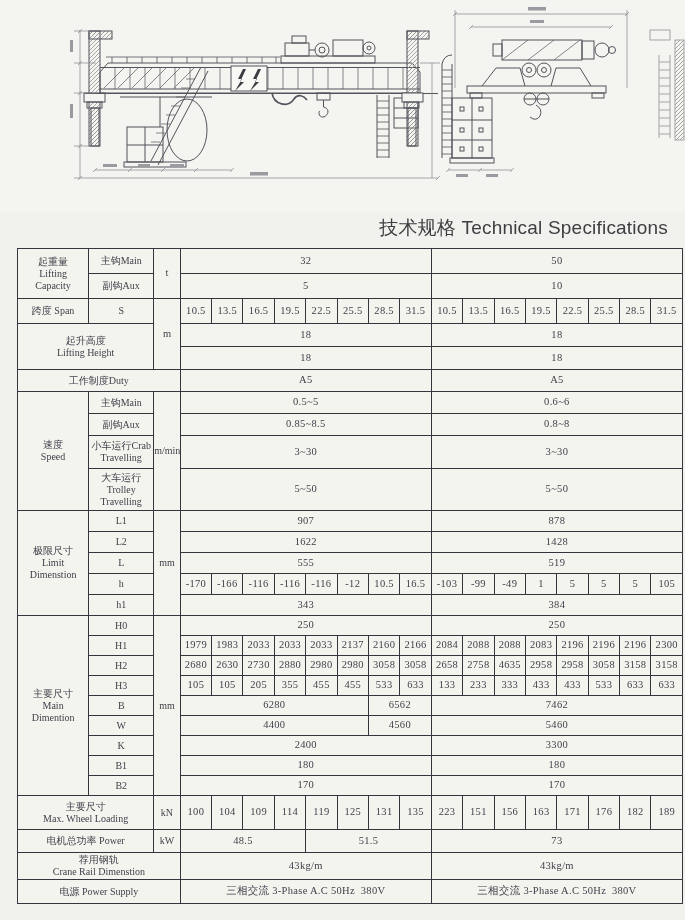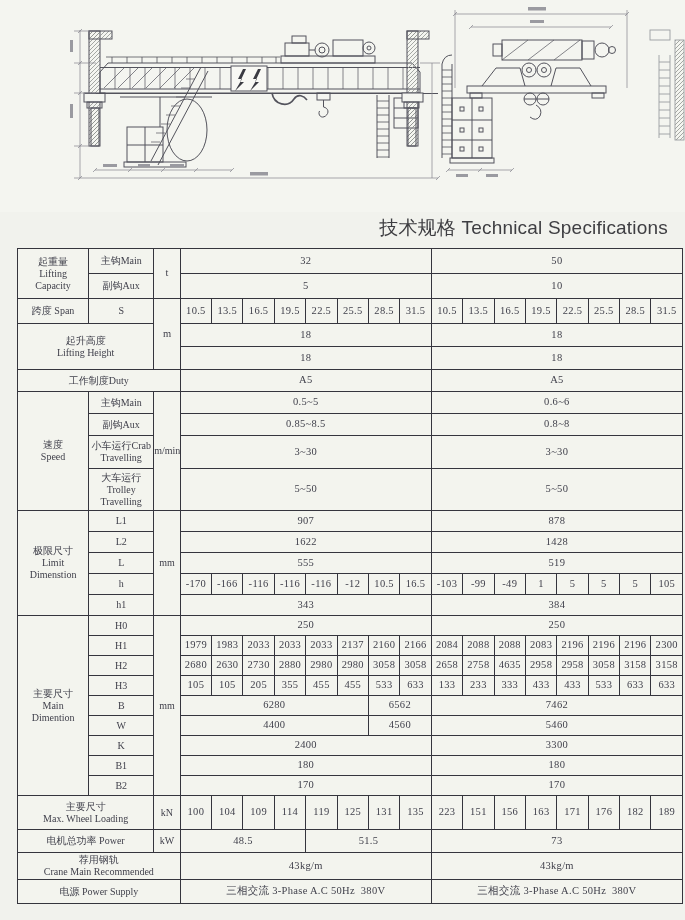--- a/index.html
+++ b/index.html
@@ -486,21 +486,21 @@
   <tr class="hI">
     <td colspan="2" class="lbl">电机总功率 Power</td>
     <td class="lbl">kW</td>
     <td colspan="4" class="val">48.5</td>
     <td colspan="4" class="val">51.5</td>
     <td colspan="8" class="val">73</td>
   </tr>
 
   <tr class="hJ">
     <td colspan="3" class="lbl">荐用钢轨
-Crane Main Recommended</td>
+Crane Rail Dimenstion</td>
     <td colspan="8" class="val">43kg/m</td>
     <td colspan="8" class="val">43kg/m</td>
   </tr>
 
   <tr class="hK">
     <td colspan="3" class="lbl">电源 Power Supply</td>
     <td colspan="8" class="val pre">三相交流 3-Phase A.C 50Hz  380V</td>
     <td colspan="8" class="val pre">三相交流 3-Phase A.C 50Hz  380V</td>
   </tr>
 </tbody>

